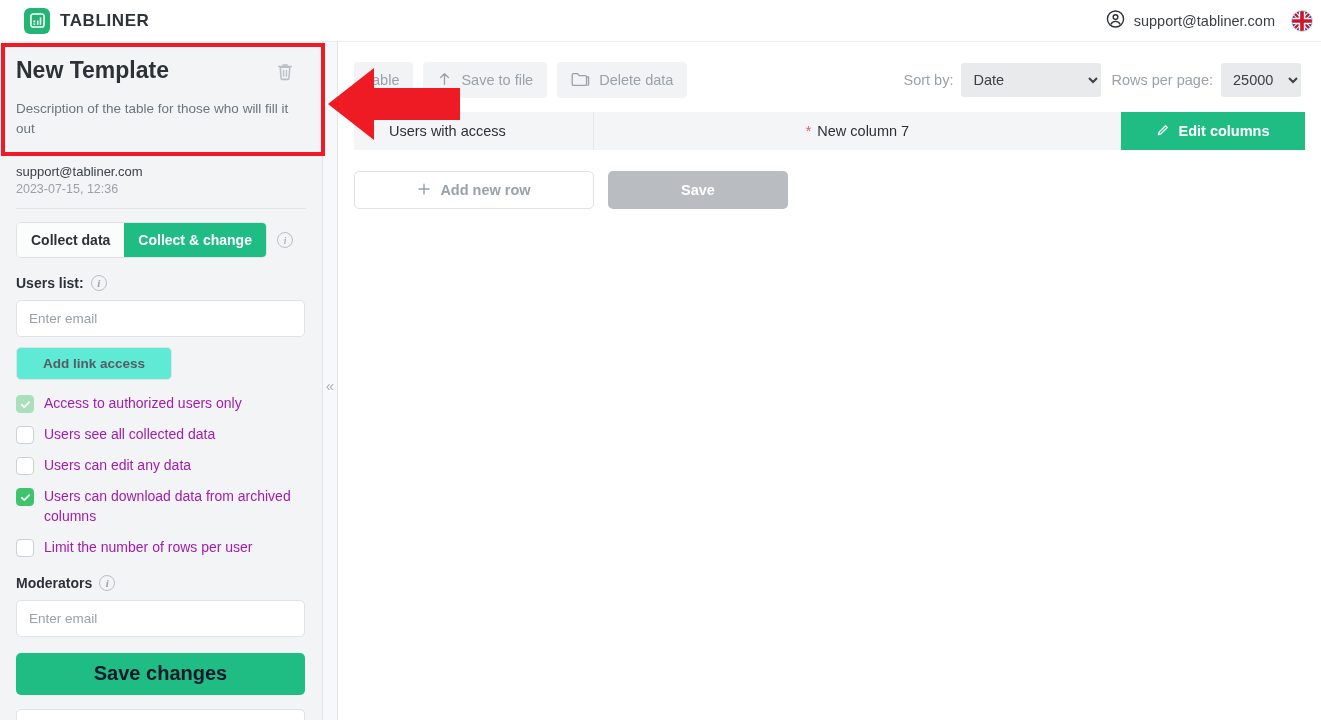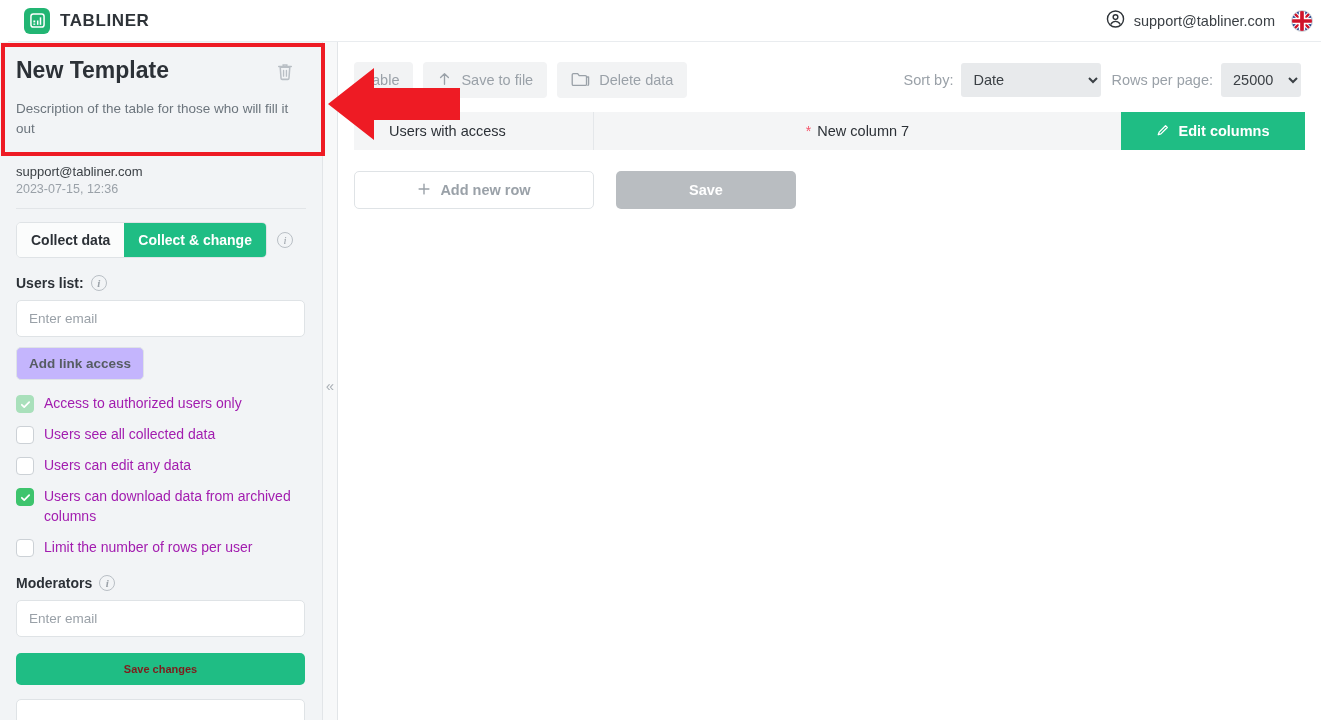--- a/index.html
+++ b/index.html
@@ -78,41 +78,41 @@
   .field-label { display: flex; align-items: center; gap: 7px; margin-top: 17px;
     font-size: 14px; font-weight: bold; color: #2c3137; }
   .txt-input {
     margin-top: 9px; width: 289px; height: 37px; border: 1px solid #dfe3e6;
     border-radius: 5px; background: #ffffff; padding: 12px 12px;
     font-family: inherit; font-size: 13.5px; color: #2c3137; outline: none;
   }
   .txt-input::placeholder { color: #9aa1a8; }
 
   .ghost-btn {
-    margin-top: 10px; padding: 8px 12px; border: 1px solid #dfe3e6; border-radius: 5px;
-    background: #c4b5fd; font-family: inherit; font-size: 13.5px; font-weight: bold;
+    margin-top: 10px; padding: 8px 26px; border: 1px solid #dfe3e6; border-radius: 5px;
+    background: #5eead4; font-family: inherit; font-size: 13.5px; font-weight: bold;
     color: #565c63; cursor: pointer;
   }
 
   .checks { margin-top: 14px; display: flex; flex-direction: column; gap: 11px; }
   .chk-row { display: flex; align-items: flex-start; gap: 10px; cursor: pointer; }
   .box {
     width: 18px; height: 18px; border-radius: 4px; border: 1px solid #ccd1d6;
     background: #ffffff; flex: none; margin-top: 1px;
     display: flex; align-items: center; justify-content: center;
   }
   .box.on { background: #3ec46d; border-color: #3ec46d; }
   .box.on-dim { background: #a9e0bb; border-color: #a9e0bb; }
   .box .tick { width: 11px; height: 11px; display: block; }
   .chk-label { font-size: 14px; color: #a21caf; line-height: 1.42; }
 
   .save-green {
-    margin-top: 16px; width: 289px; height: 32px; border: none; border-radius: 5px;
-    background: #1fbd84; color: #7f1d1d; font-family: inherit;
-    font-size: 11px; font-weight: bold; cursor: pointer;
+    margin-top: 16px; width: 289px; height: 42px; border: none; border-radius: 5px;
+    background: #1fbd84; color: #0f172a; font-family: inherit;
+    font-size: 20px; font-weight: bold; cursor: pointer;
   }
   .bottom-stub {
     margin-top: 14px; width: 289px; height: 38px;
     border: 1px solid #dfe3e6; border-radius: 5px; background: #ffffff;
   }
 
   
   .main { position: absolute; left: 338px; top: 42px; width: 983px; height: 678px; background: #fff; }
   .toolbar { display: flex; align-items: center; padding: 20px 20px 0 16px; gap: 10px; }
   .tbtn {
@@ -139,21 +139,21 @@
   .th.users { width: 240px; padding-left: 35px; border-right: 1px solid #e4e7ea; }
   .th.col1 { flex: 1; justify-content: center; gap: 6px; }
   .req { color: #f4566b; font-size: 14px; }
   .th.edit {
     width: 184px; background: #1fbd84; color: #ffffff; font-weight: bold;
     justify-content: center; gap: 8px; cursor: pointer;
   }
 
   .empty { text-align: center; font-size: 15px; color: #3b4045; margin-top: 25px; }
 
-  .row-actions { display: flex; gap: 22px; margin: 21px 0 0 16px; }
+  .row-actions { display: flex; gap: 14px; margin: 21px 0 0 16px; }
   .add-row {
     width: 240px; height: 38px; border: 1px solid #dfe3e6; border-radius: 5px;
     background: #ffffff; display: flex; align-items: center; justify-content: center;
     gap: 9px; font-family: inherit; font-size: 14.5px; font-weight: bold;
     color: #9aa1a8; cursor: pointer;
   }
   .save-grey {
     width: 180px; height: 38px; border: none; border-radius: 5px; background: #b9bdc1;
     color: #ffffff; font-family: inherit; font-size: 14.5px; font-weight: bold; cursor: pointer;
   }

